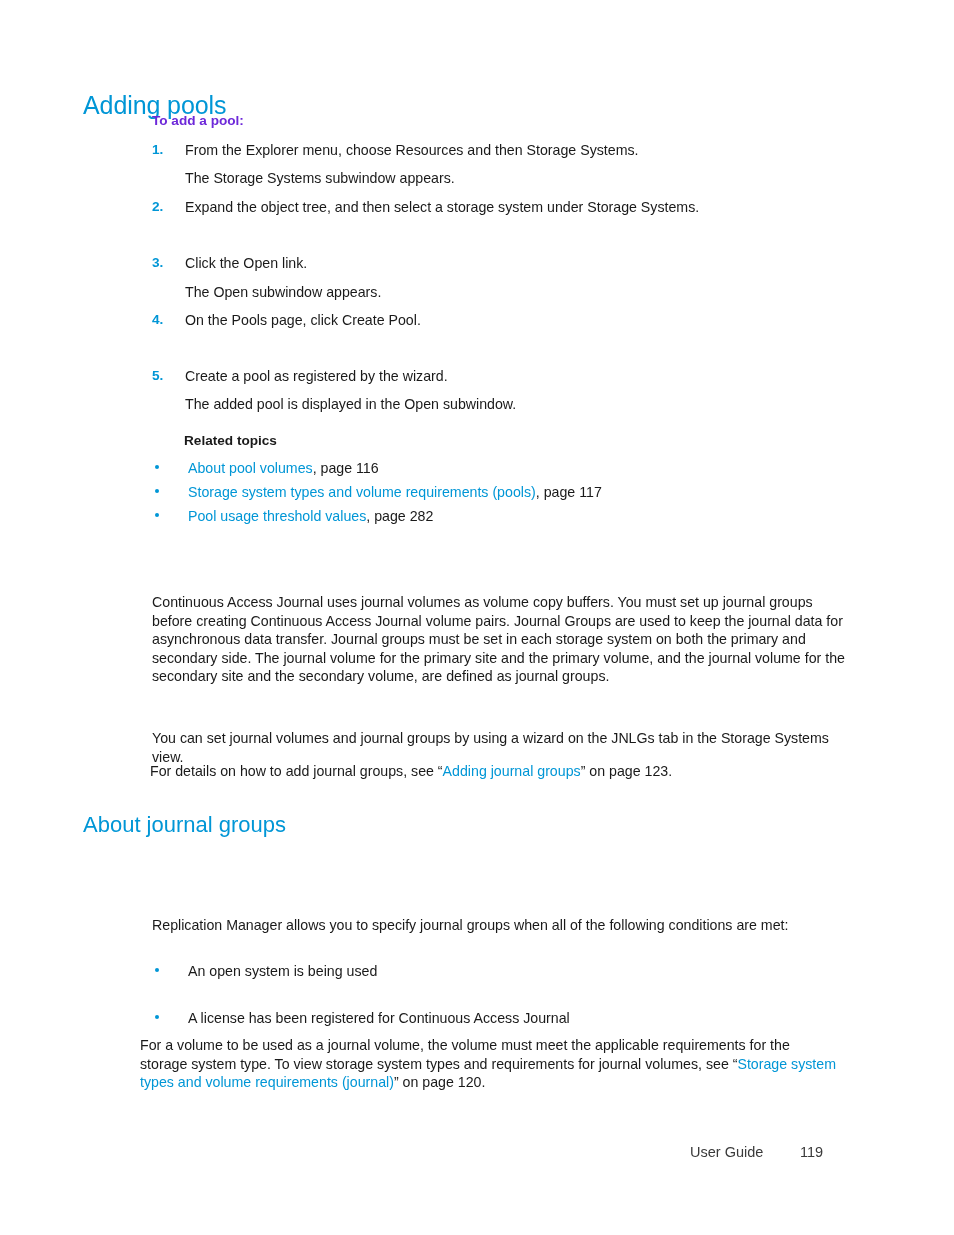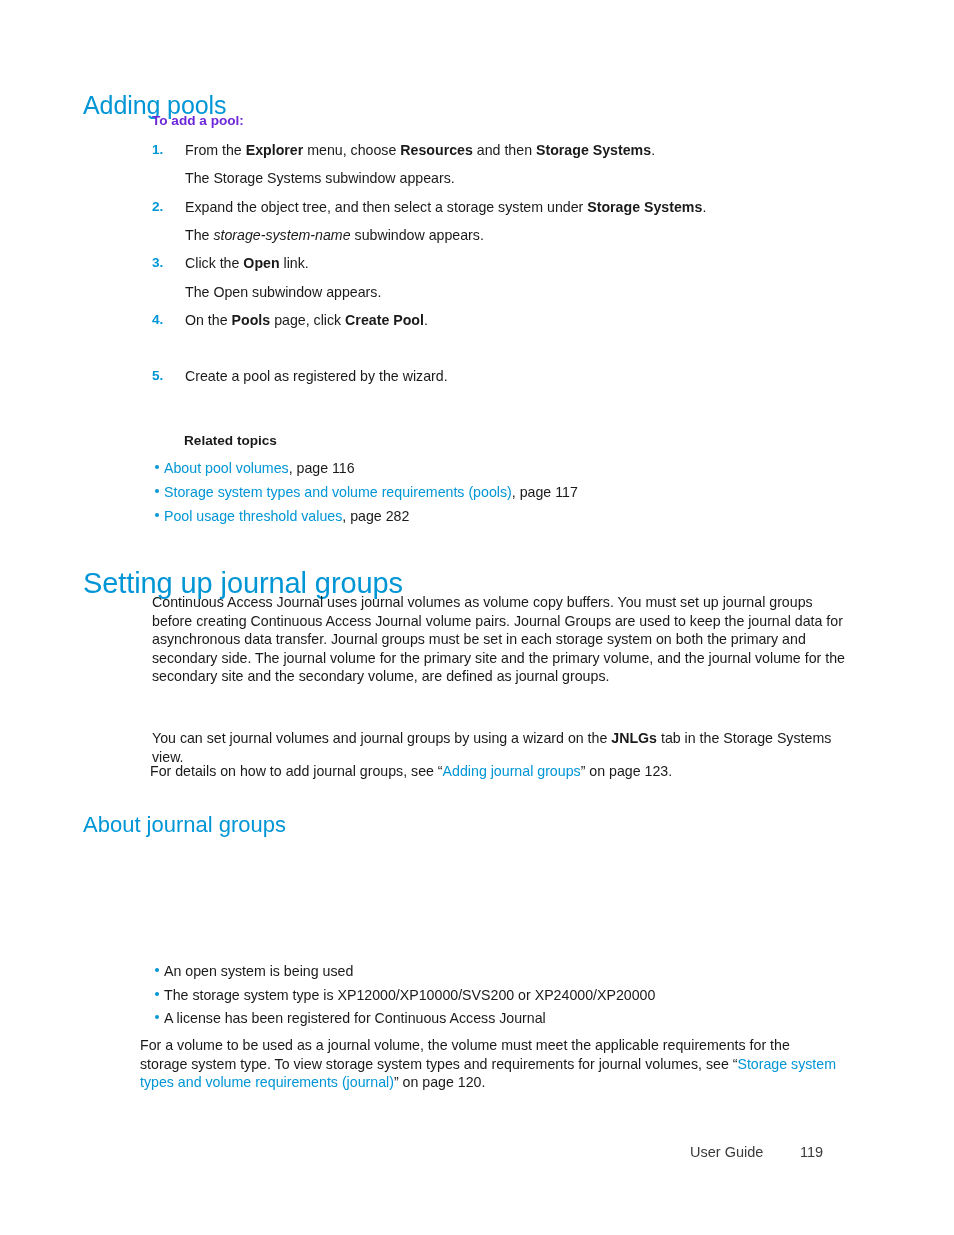--- a/index.html
+++ b/index.html
@@ -120,25 +120,25 @@
     position: absolute;
     left: 3px;
     top: 6px;
     width: 4px;
     height: 4px;
     border-radius: 50%;
     background: #0096D6;
   }
   .bullet-row .btxt {
     display: block;
-    margin-left: 12px;
+    margin-left: 36px;
   }
 
   .lnk { color: #0096D6; }
-  .bold { font-weight: bold; }
+  .bold { font-weight: normal; }
   .ital { font-style: italic; }
 
   
   .footer {
     position: absolute;
     top: 1144px;
     left: 0;
     width: 954px;
     font-size: 14.5px;
     color: #3a3a3a;
@@ -166,74 +166,70 @@
   <div class="step" style="top:141px;">
     <span class="num">1.</span>
     <span class="txt"><span>From the </span><span class="bold">Explorer</span><span> menu, choose </span><span class="bold">Resources</span><span> and then </span><span class="bold">Storage Systems</span><span>.</span></span>
   </div>
   <div class="step-result" style="top:169px;">The Storage Systems subwindow appears.</div>
 
   <div class="step" style="top:198px;">
     <span class="num">2.</span>
     <span class="txt"><span>Expand the object tree, and then select a storage system under </span><span class="bold">Storage Systems</span><span>.</span></span>
   </div>
-  <div class="step-result" style="top:226px;"><span>The </span><span class="ital">storage-system-name</span><span> subwindow appears.</span></div>
 
   <div class="step" style="top:254px;">
     <span class="num">3.</span>
     <span class="txt"><span>Click the </span><span class="bold">Open</span><span> link.</span></span>
   </div>
   <div class="step-result" style="top:283px;">The Open subwindow appears.</div>
 
   <div class="step" style="top:311px;">
     <span class="num">4.</span>
     <span class="txt"><span>On the </span><span class="bold">Pools</span><span> page, click </span><span class="bold">Create Pool</span><span>.</span></span>
   </div>
 
   <div class="step" style="top:367px;">
     <span class="num">5.</span>
     <span class="txt"><span>Create a pool as registered by the wizard.</span></span>
   </div>
+  <div class="step-result" style="top:395px;">The added pool is displayed in the Open subwindow.</div>
 
   <div class="rel-head" style="top:432px;">Related topics</div>
 
   <div class="bullet-row" style="top:459px;">
     <span class="dot"></span>
     <span class="btxt"><a class="lnk" href="#" style="text-decoration:none">About pool volumes</a><span>, page 116</span></span>
   </div>
 
   <div class="bullet-row" style="top:483px;">
     <span class="dot"></span>
     <span class="btxt"><a class="lnk" href="#" style="text-decoration:none">Storage system types and volume requirements (pools)</a><span>, page 117</span></span>
   </div>
 
   <div class="bullet-row" style="top:507px;">
     <span class="dot"></span>
     <span class="btxt"><a class="lnk" href="#" style="text-decoration:none">Pool usage threshold values</a><span>, page 282</span></span>
   </div>
 
-  <div class="h1" style="top:550px;">Setting up journal groups</div>
 
   <div class="blk body-ind" style="top:593px; width:694px;">Continuous Access Journal uses journal volumes as volume copy buffers. You must set up journal groups before creating Continuous Access Journal volume pairs. Journal Groups are used to keep the journal data for asynchronous data transfer. Journal groups must be set in each storage system on both the primary and secondary side. The journal volume for the primary site and the primary volume, and the journal volume for the secondary site and the secondary volume, are defined as journal groups.</div>
 
   <div class="blk body-ind" style="top:729px; width:694px;"><span>You can set journal volumes and journal groups by using a wizard on the </span><span class="bold">JNLGs</span><span> tab in the Storage Systems view.</span></div>
 
   <div class="blk" style="top:762px; left:150px; width:700px;"><span> For details on how to add journal groups, see “</span><a href="#" class="lnk" style="text-decoration: none;">Adding journal groups</a><span>” on page 123.</span></div>
 
   <div class="h2" style="top:812px;">About journal groups</div>
 
 
+  <div class="blk body-ind" style="top:916px; width:680px;">Replication Manager allows you to specify journal groups when all of the following conditions are met:</div>
 
   <div class="bullet-row" style="top:962px;">
     <span class="dot"></span>
     <span class="btxt">An open system is being used</span>
-  </div>
-  <div class="bullet-row" style="top:986px;">
-    <span class="dot"></span>
-    <span class="btxt">The storage system type is XP12000/XP10000/SVS200 or XP24000/XP20000</span>
   </div>
   <div class="bullet-row" style="top:1009px;">
     <span class="dot"></span>
     <span class="btxt">A license has been registered for Continuous Access Journal</span>
   </div>
 
   <div class="blk" style="top:1036px; left:140px; width:700px;"><span>For a volume to be used as a journal volume, the volume must meet the applicable requirements for the storage system type. To view storage system types and requirements for journal volumes, see “</span><a href="#" class="lnk" style="text-decoration: none;">Storage system types and volume requirements (journal)</a><span>” on page 120.</span></div>
 
   <div class="footer">
     <span class="fg">User Guide</span>

